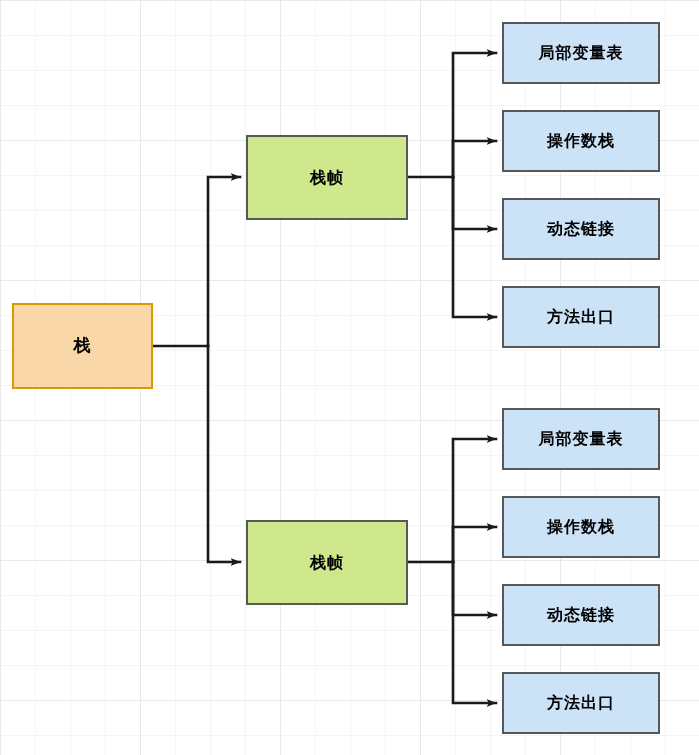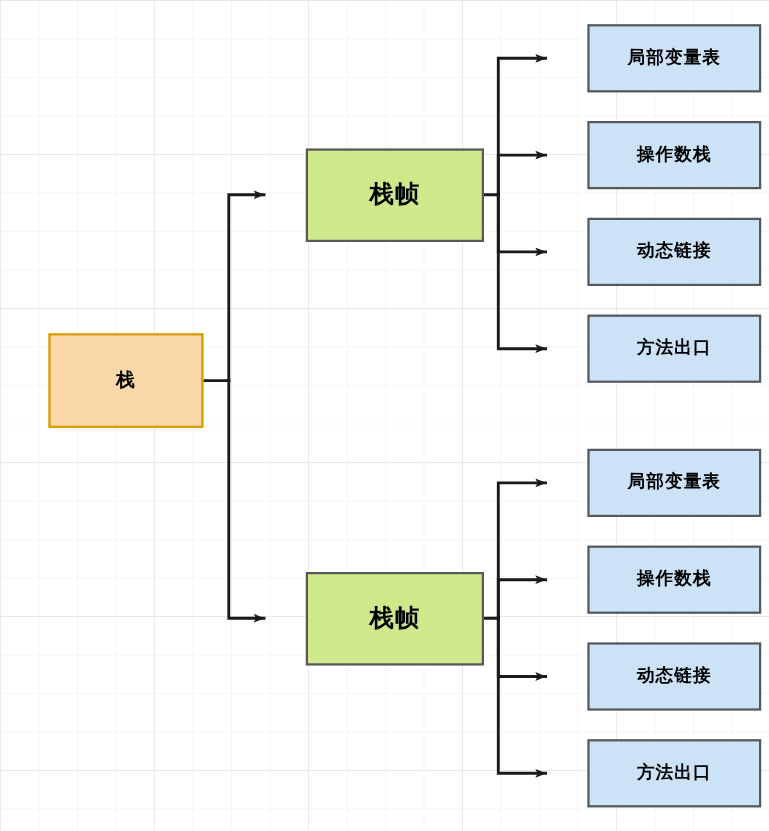--- a/index.html
+++ b/index.html
@@ -34,31 +34,30 @@
     position: absolute;
     box-sizing: border-box;
     display: flex;
     align-items: center;
     justify-content: center;
     font-weight: bold;
     letter-spacing: 1px;
     color: #000000;
     text-align: center;
     line-height: 1.2;
-    margin-left: 32px;
   }
   .node-root {
     background: #fad7a8;
     border: 2px solid #d79b00;
     font-size: 17px;
   }
   .node-frame {
     background: #cfe88c;
     border: 2px solid #56585a;
-    font-size: 22px;
+    font-size: 16px;
   }
   .node-part {
     background: #cce2f7;
     border: 2px solid #56585a;
     font-size: 16px;
   }
 </style>
 </head>
 <body>
 

